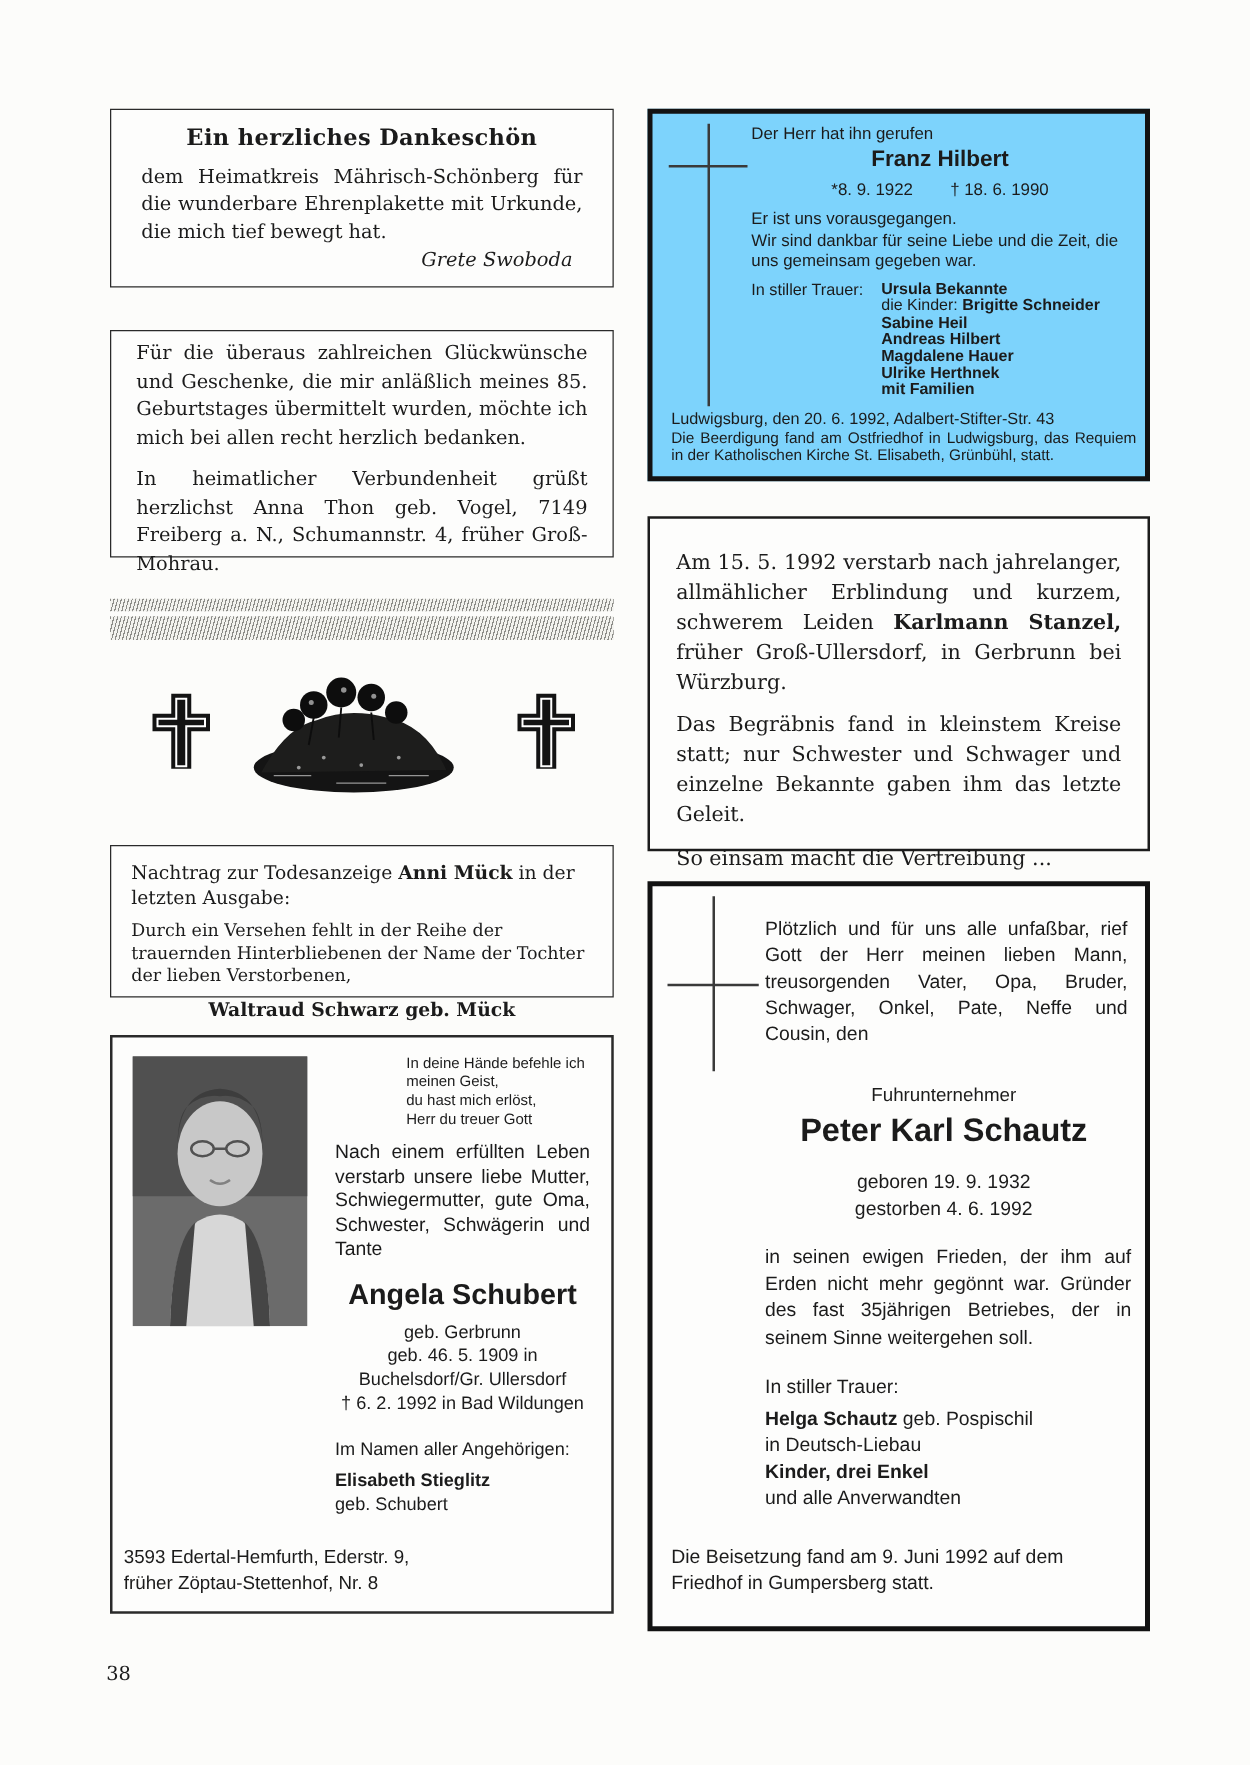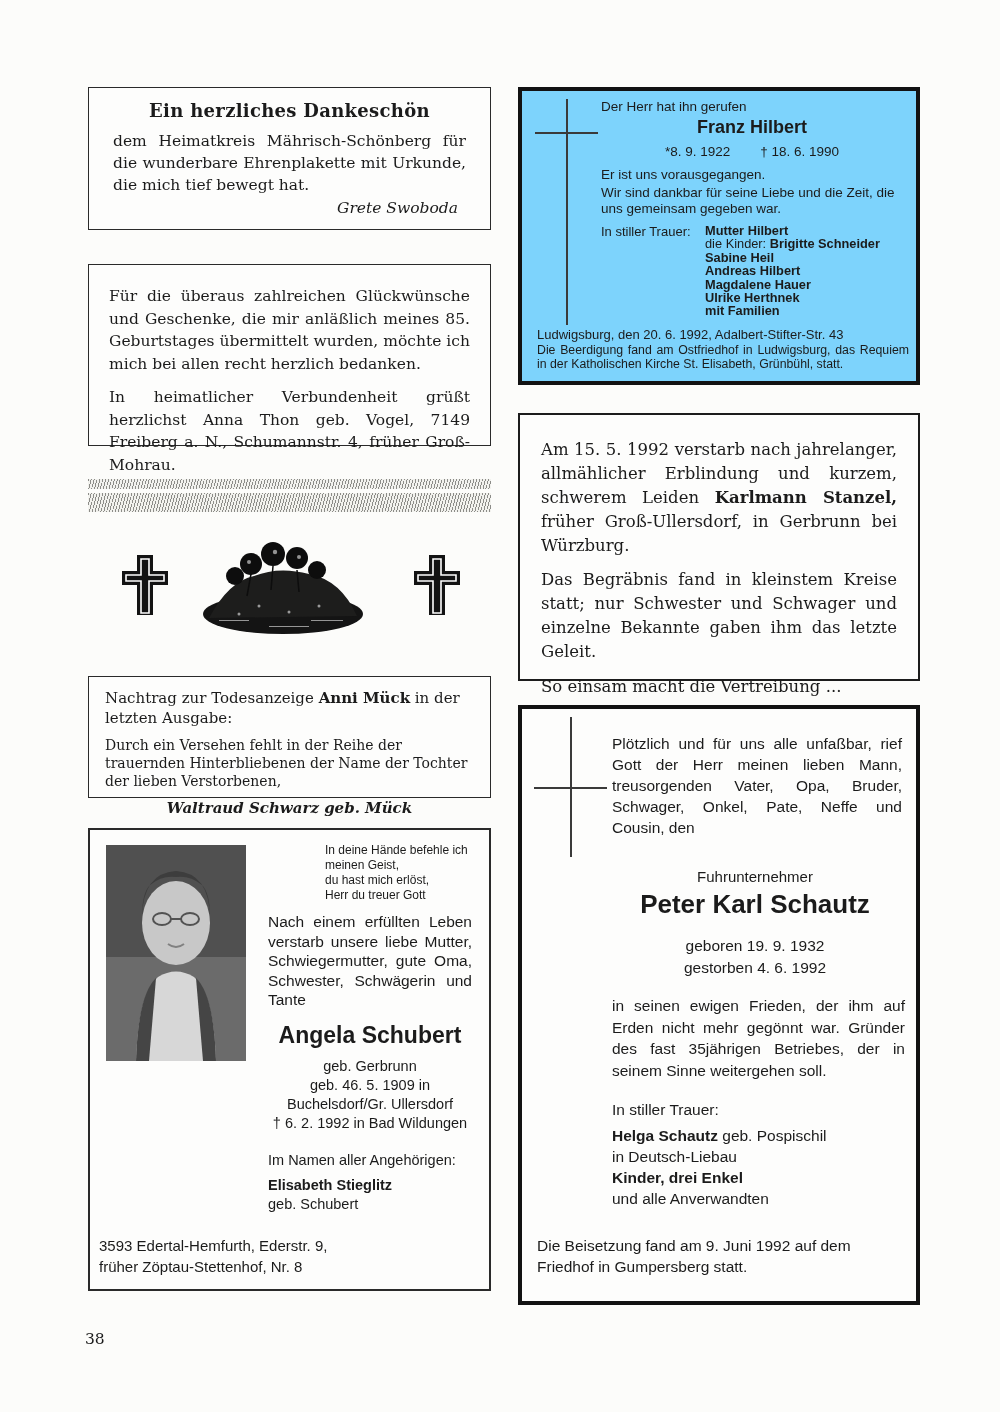--- a/index.html
+++ b/index.html
@@ -14,37 +14,37 @@
   .just { text-align:justify; }
 
   
   .box { position:absolute; background:#fdfdfc; border:1.5px solid #2a2a2a; }
 
   #thanks-box { left:88px; top:87px; width:403px; height:143px; padding:12px 24px 0 24px; }
   #thanks-box .title { font-size:18px; font-weight:bold; text-align:center; letter-spacing:.3px; }
   #thanks-box .body { margin-top:9px; font-size:15.5px; line-height:22px; text-align:justify; }
   #thanks-box .sig { margin-top:3px; text-align:right; font-style:italic; font-size:15.5px; padding-right:8px; }
 
-  #birthday-box { left:88px; top:264px; width:403px; height:182px; padding:20px 20px 0 20px; font-size:15.5px; line-height:22.5px; }
+  #birthday-box { left:88px; top:264px; width:403px; height:182px; padding:6px 20px 0 20px; font-size:15.5px; line-height:22.5px; }
   #birthday-box p + p { margin-top:11px; }
 
   .hatch { position:absolute; left:88px; width:403px;
     background-image:repeating-linear-gradient(105deg, #8c8c88 0px, #8c8c88 0.9px, #f2f2ee 0.9px, #f2f2ee 2.8px); }
   #hatch1 { top:479px; height:10px; }
   #hatch2 { top:493px; height:19px; }
 
   .deco-cross { position:absolute; width:50px; height:66px; }
   #cross-left  { left:120px; top:552px; }
   #cross-right { left:412px; top:552px; }
   #ornament { position:absolute; left:199px; top:526px; width:168px; height:112px; }
 
   #nachtrag-box { left:88px; top:676px; width:403px; height:122px; padding:11px 16px 18px 16px; }
   #nachtrag-box .p1 { font-size:15px; line-height:20px; }
   #nachtrag-box .p2 { font-size:14px; line-height:18px; margin-top:8px; }
-  #nachtrag-box .nm { font-size:15px; font-weight:bold; text-align:center; margin-top:9px;font-style:italic; }
+  #nachtrag-box .nm { font-size:15px; font-weight:bold; text-align:center; margin-top:9px; }
 
   #schubert-box { left:88px; top:828px; width:403px; height:463px; border-width:2px; font-family:"Liberation Sans", sans-serif; }
   #schubert-box .photo { position:absolute; left:16px; top:15px; width:140px; height:216px; filter:grayscale(1) contrast(1.03); }
   #schubert-box .verse { position:absolute; left:235px; top:13px; width:160px; font-size:12px; line-height:15px; white-space:pre-line; }
   #schubert-box .intro { position:absolute; left:178px; top:82px; width:204px; font-size:15.5px; line-height:19.5px; text-align:justify; }
   #schubert-box .dname { position:absolute; left:178px; top:192px; width:204px; font-size:23px; font-weight:bold; text-align:center; }
   #schubert-box .dates { position:absolute; left:168px; top:227px; width:224px; font-size:14.5px; line-height:19px; text-align:center; }
   #schubert-box .ang   { position:absolute; left:178px; top:322px; font-size:14.5px; }
   #schubert-box .m1    { position:absolute; left:178px; top:347px; font-size:14.5px; font-weight:bold; }
   #schubert-box .m2    { position:absolute; left:178px; top:366px; font-size:14.5px; }
@@ -202,21 +202,21 @@
     <div class="called">Der Herr hat ihn gerufen</div>
     <div class="nm">Franz Hilbert</div>
     <div class="dates">
       <span class="born">*8. 9. 1922</span>
       <span class="died">† 18. 6. 1990</span>
     </div>
     <div class="l1">Er ist uns vorausgegangen.</div>
     <div class="l2">Wir sind dankbar für seine Liebe und die Zeit, die uns gemeinsam gegeben war.</div>
     <div class="mlabel">In stiller Trauer:</div>
     <div class="mnames">
-      <div><span class="bold">Mutter Hilbert</span></div>
+      <div><span class="bold">Ursula Bekannte</span></div>
       <div><span>die Kinder: </span><span class="bold">Brigitte Schneider</span></div>
       <div><span class="bold">Sabine Heil</span></div>
       <div><span class="bold">Andreas Hilbert</span></div>
       <div><span class="bold">Magdalene Hauer</span></div>
       <div><span class="bold">Ulrike Herthnek</span></div>
       <div><span class="bold">mit Familien</span></div>
     </div>
     <div class="place">Ludwigsburg, den 20. 6. 1992, Adalbert-Stifter-Str. 43</div>
     <div class="funeral">Die Beerdigung fand am Ostfriedhof in Ludwigsburg, das Requiem in der Katholischen Kirche St. Elisabeth, Grünbühl, statt.</div>
   </section>

